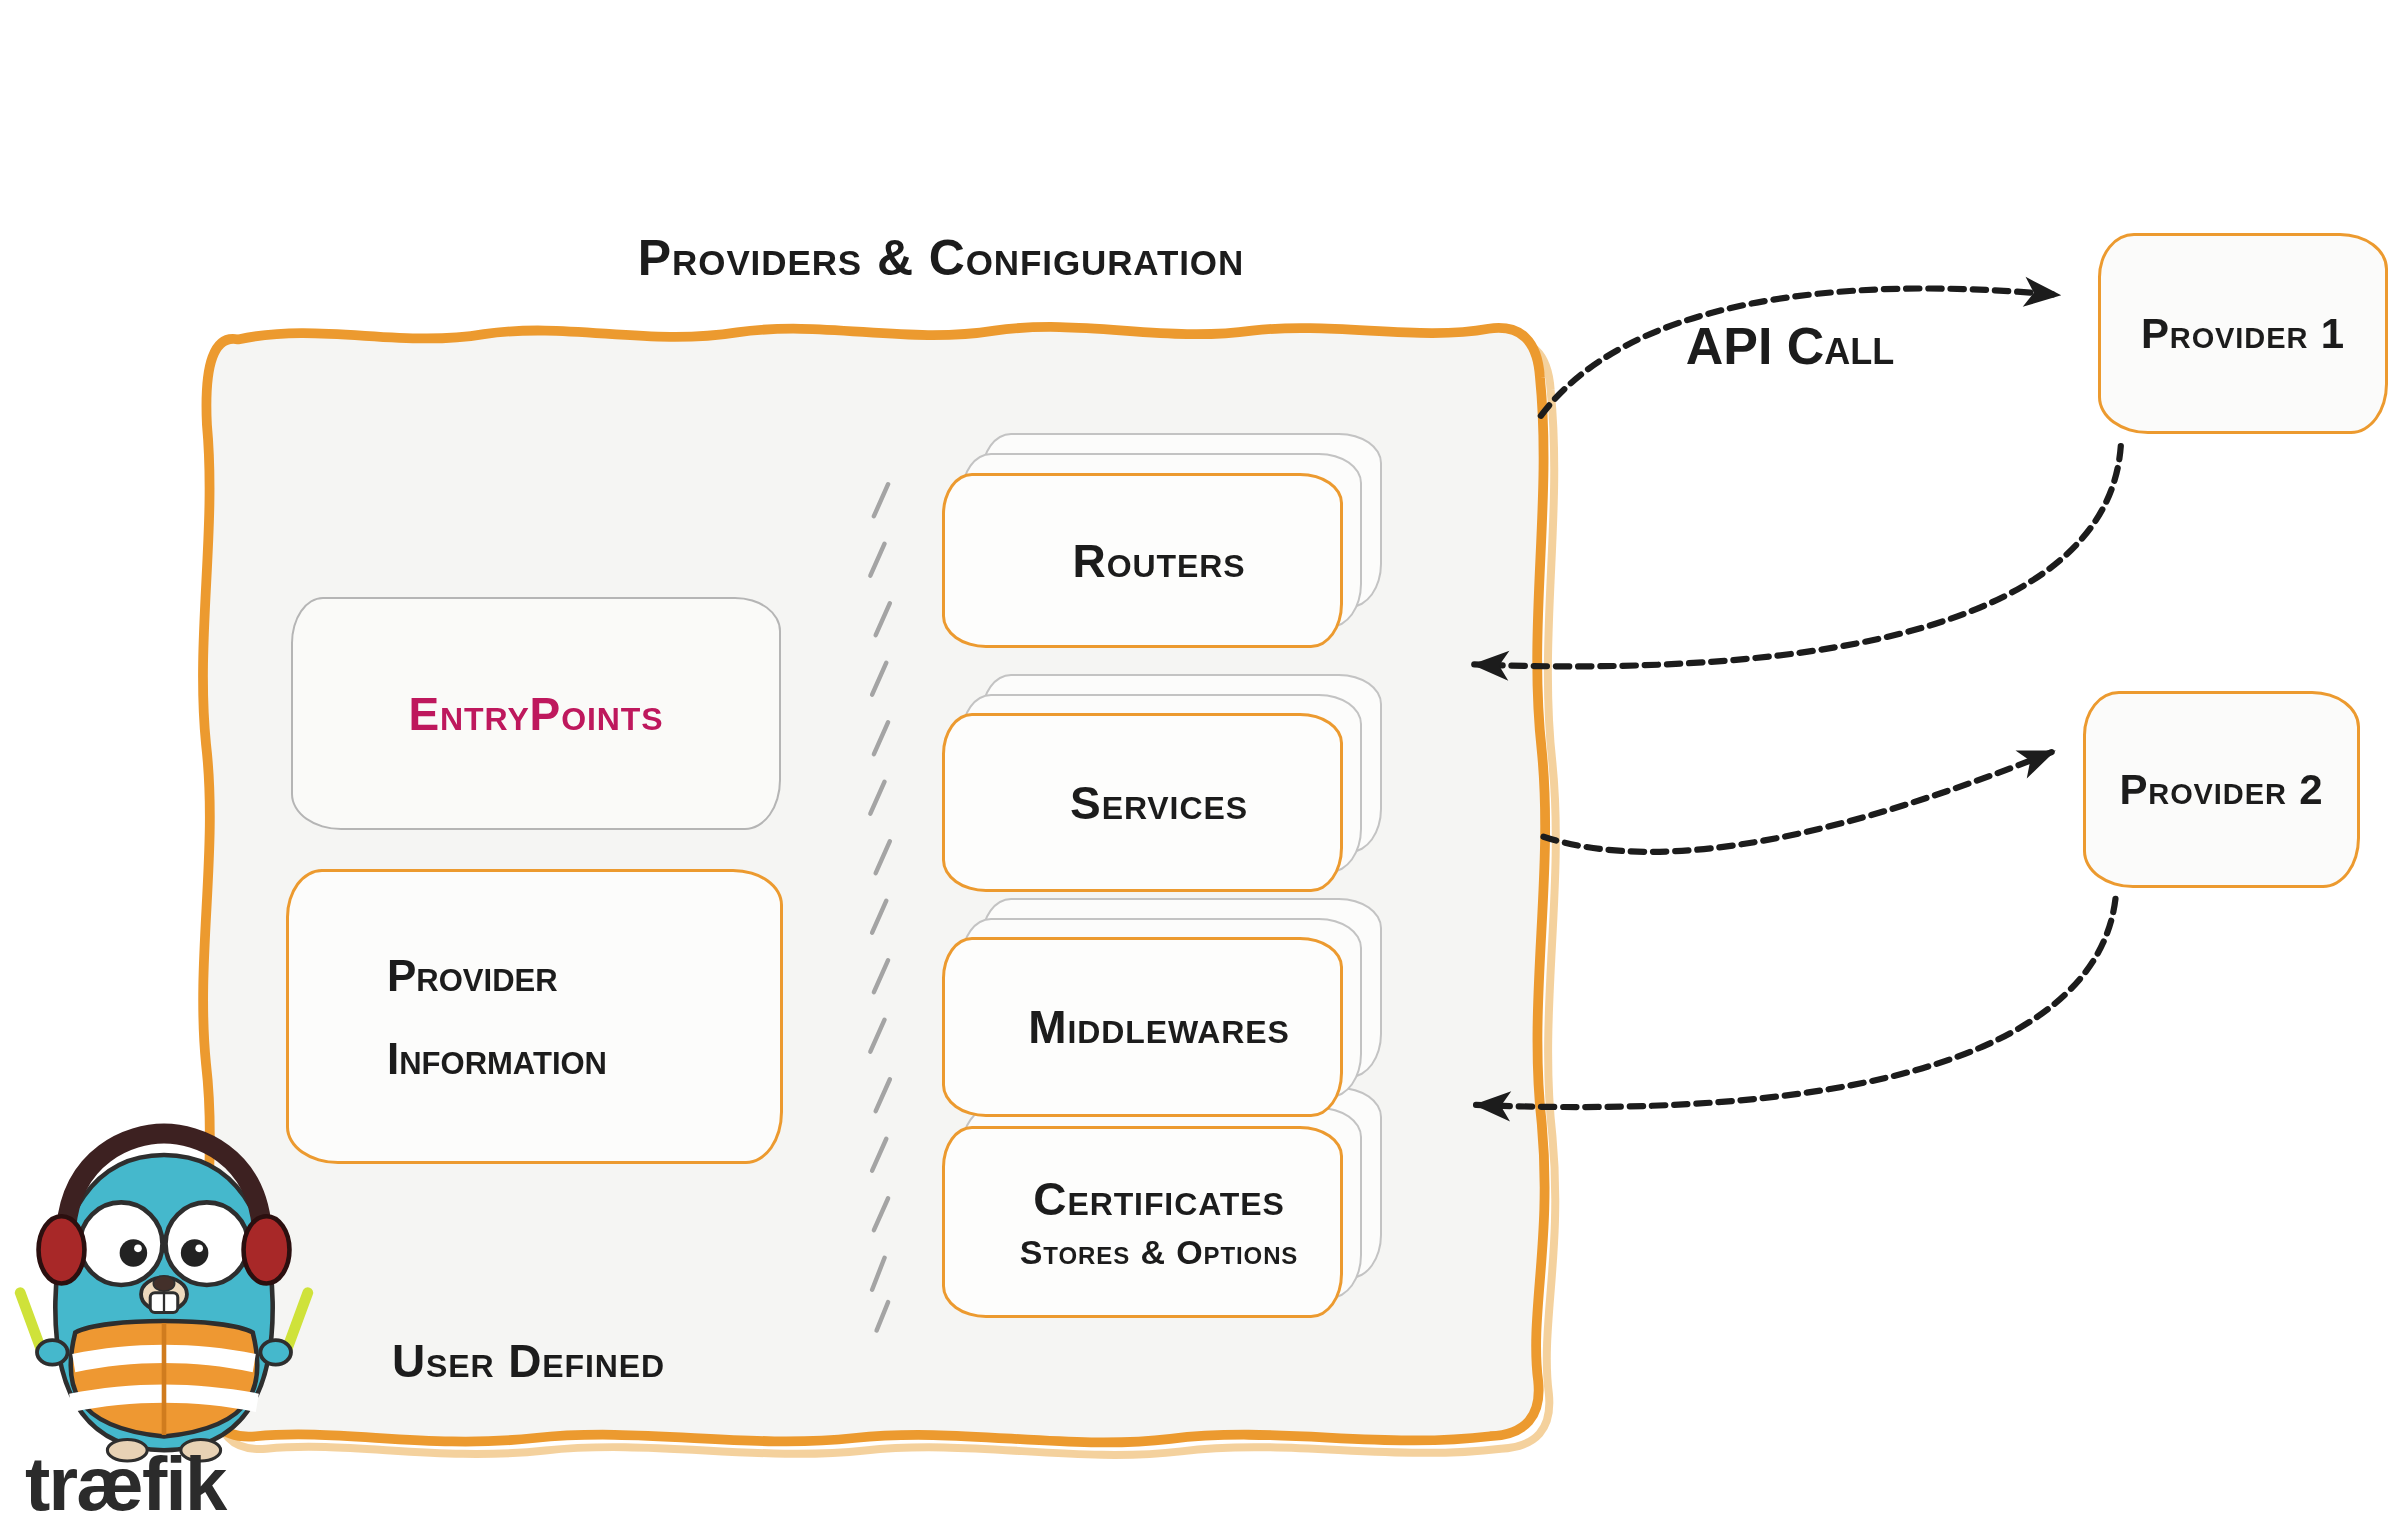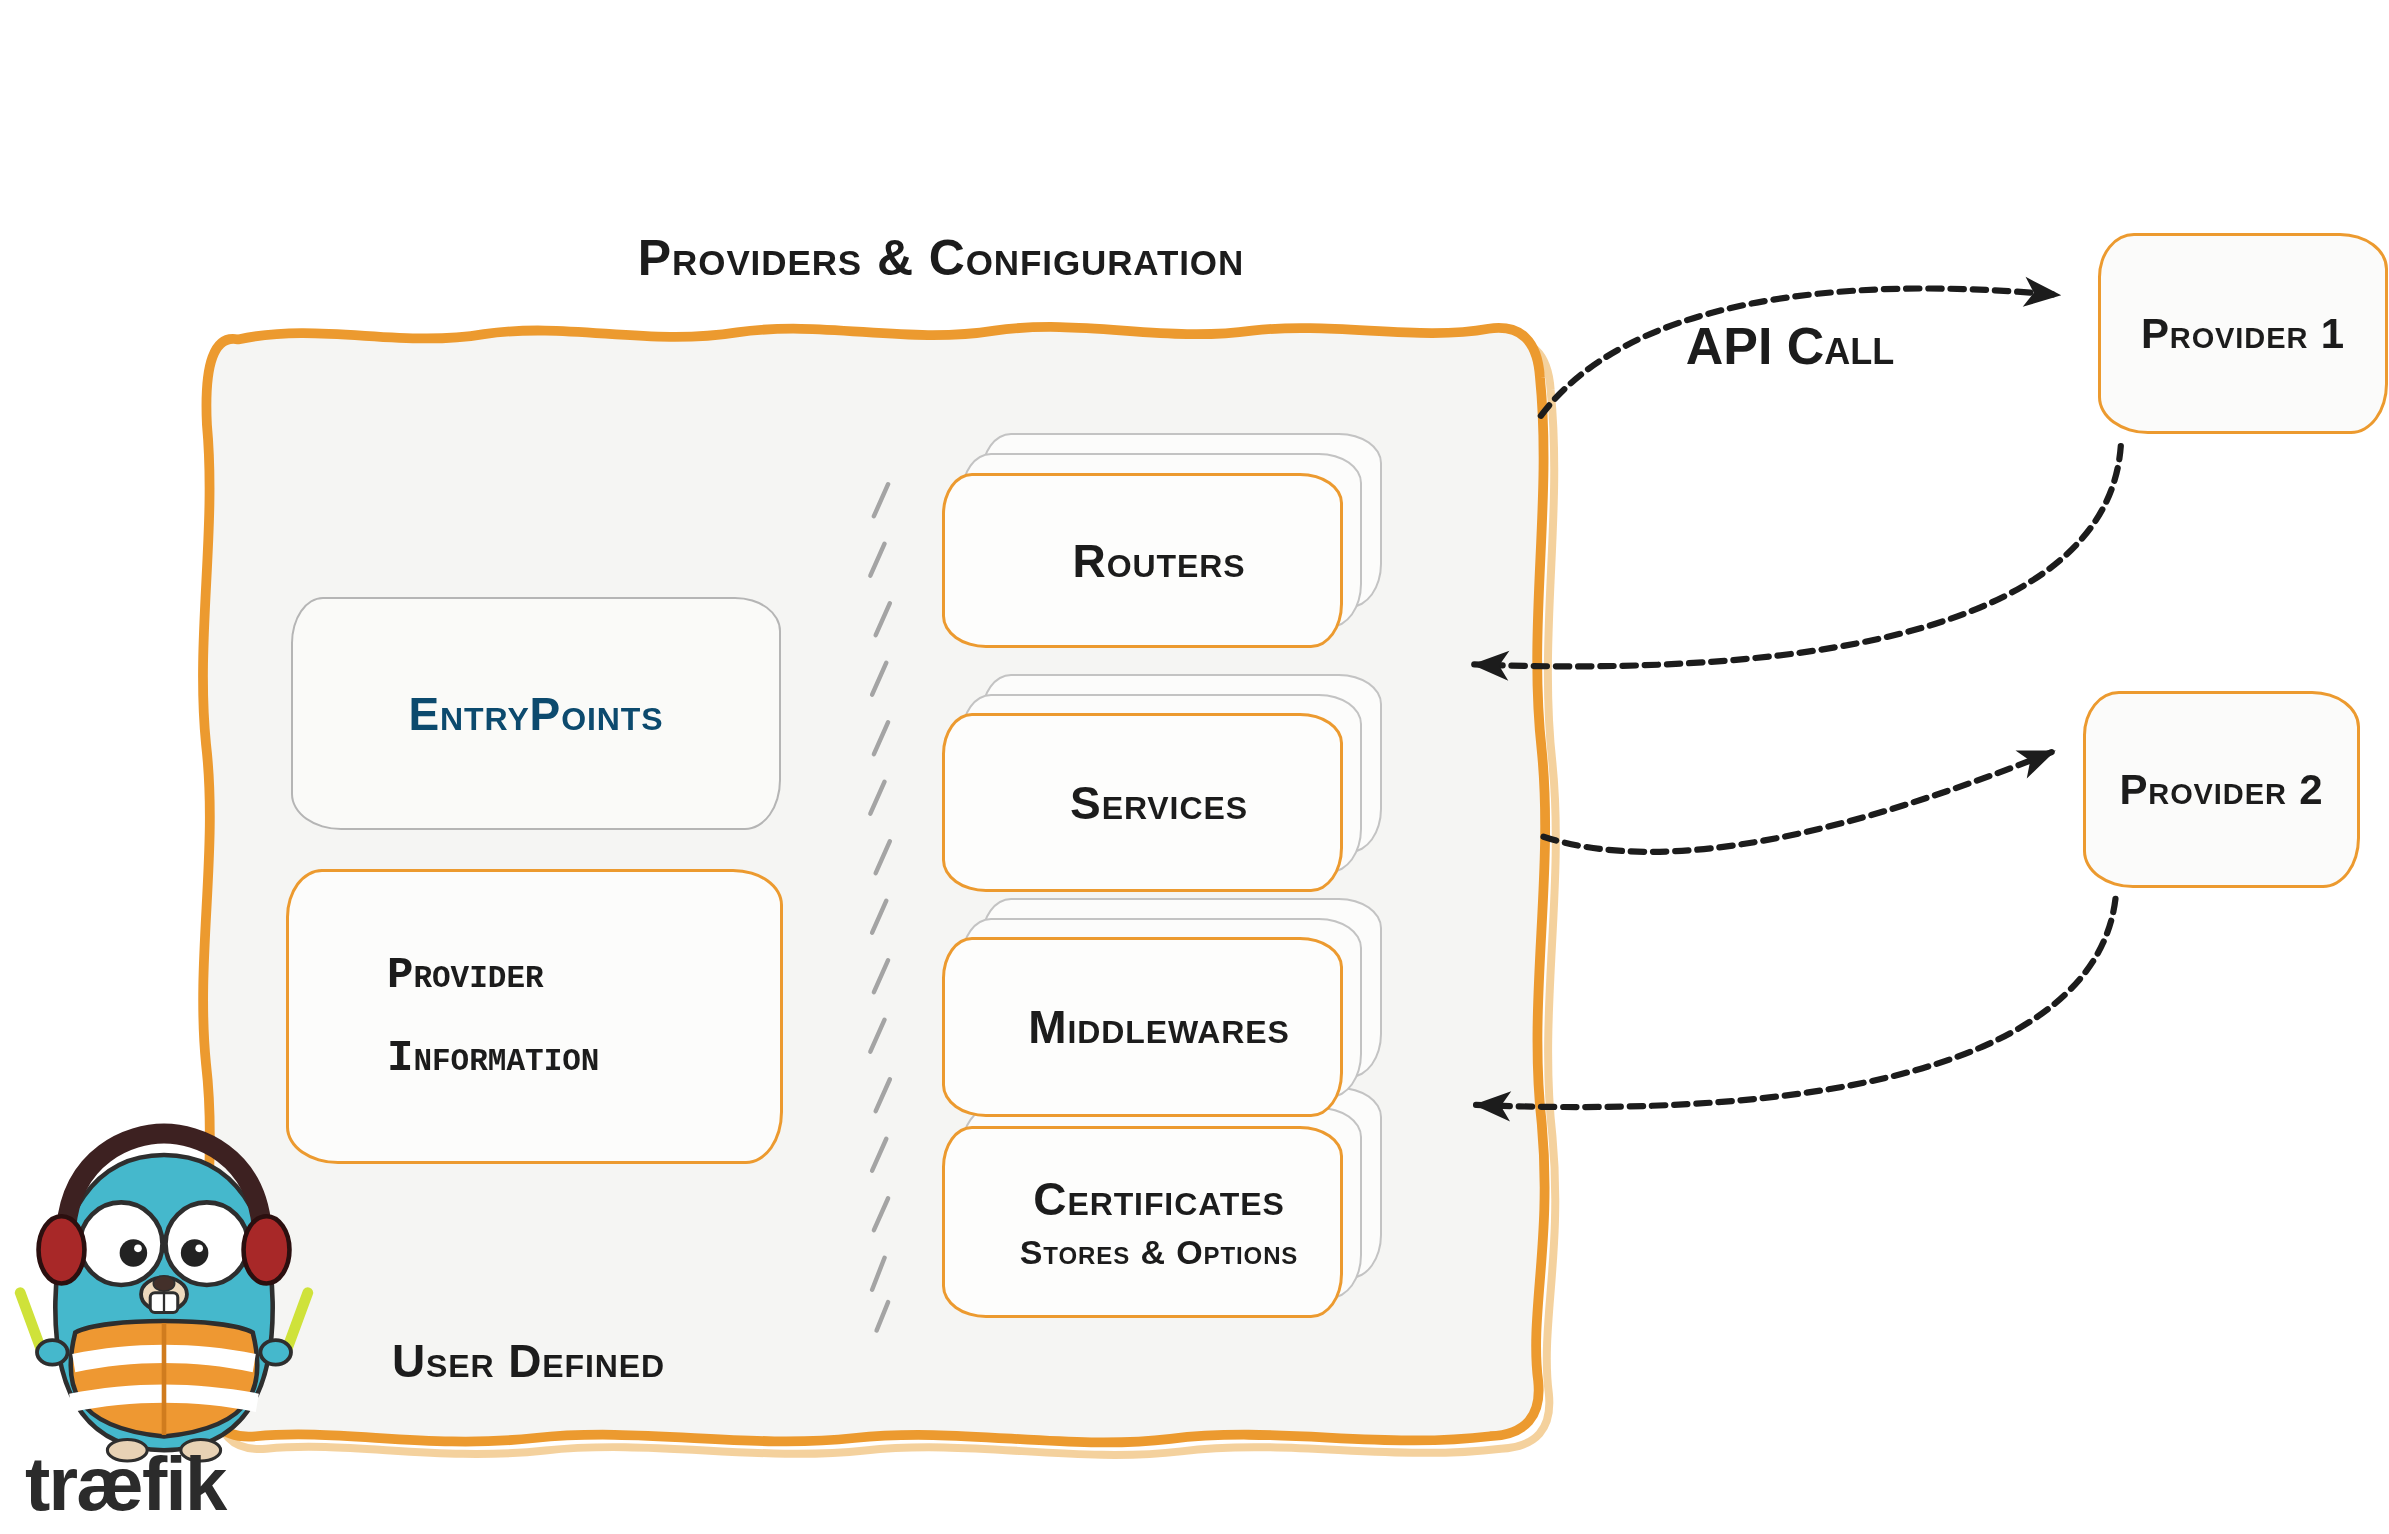--- a/index.html
+++ b/index.html
@@ -19,28 +19,28 @@
   }
   .api-call {
     position:absolute; left:1621px; top:316px; width:338px; text-align:center;
     font-size:52px; font-weight:600; z-index:4;
   }
   .entry-box {
     position:absolute; left:291px; top:597px; width:490px; height:233px;
     box-sizing:border-box; border:2.7px solid #b5b5b5; background:#fafaf8;
     border-radius:32px 46px 36px 50px / 46px 34px 50px 36px;
     display:flex; align-items:center; justify-content:center;
-    color:#0c4a6e; font-size:46px; font-weight:600; letter-spacing:0.9px; z-index:3;
+    color:#be185d; font-size:46px; font-weight:600; letter-spacing:0.9px; z-index:3;
   }
   .pci-box {
     position:absolute; left:286px; top:869px; width:497px; height:295px;
     box-sizing:border-box; border:3.6px solid #EC9A2F; background:#fcfcfb;
     border-radius:36px 50px 37px 52px / 48px 36px 52px 37px;
     display:flex; flex-direction:column; justify-content:center; align-items:flex-start;
-    padding-left:98px; font-size:44px; font-weight:600; line-height:83px; z-index:3;font-family:Liberation Mono, monospace;
+    padding-left:98px; font-size:44px; font-weight:600; line-height:83px; z-index:3;
   }
   .card {
     position:absolute; left:942px; width:401px; box-sizing:border-box;
     border:3.6px solid #EC9A2F; background:#fdfdfc;
     border-radius:30px 43px 32px 44px / 41px 30px 44px 32px;
     display:flex; flex-direction:column; align-items:center; justify-content:center;
     font-size:46px; font-weight:600; letter-spacing:0.9px; z-index:3;padding-left:33px;
   }
   .card .sub { font-size:34px; margin-top:7px; font-weight:600; }
   .ghost {

